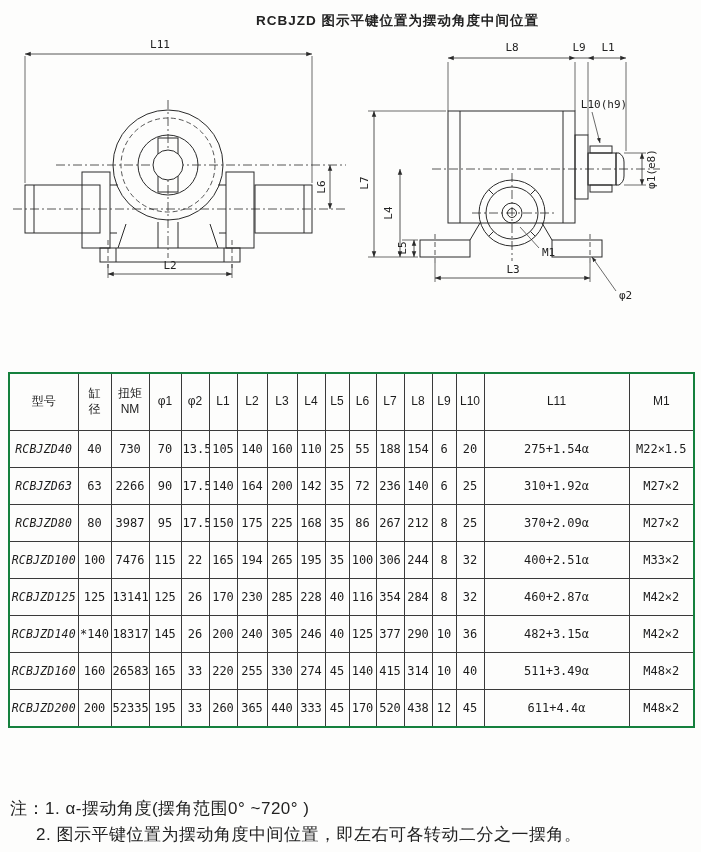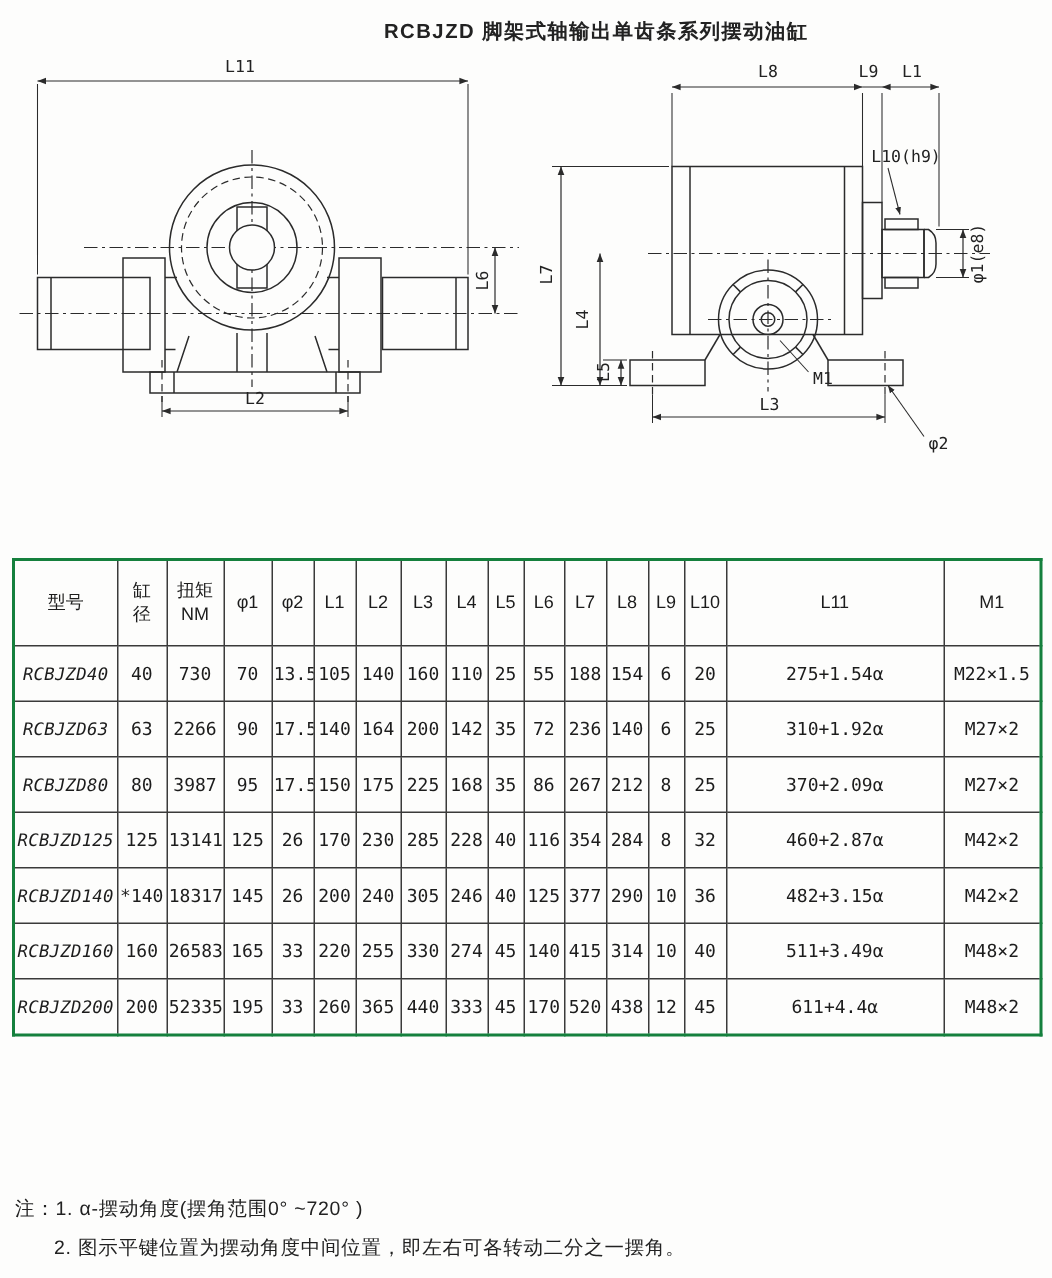--- a/index.html
+++ b/index.html
@@ -36,29 +36,29 @@
   #spec-table th{
     height:56px;font-size:12px;font-weight:normal;white-space:pre-line;line-height:1.3;
     font-family:"Liberation Sans","DejaVu Sans",sans-serif;
   }
   #spec-table td{
     height:36px;font-size:12px;
     font-family:"DejaVu Sans Mono","Liberation Mono",monospace;
   }
   #spec-table td:first-child{font-size:11.5px;letter-spacing:0.2px;font-style:italic;}
   .note{
-    position:absolute;font-size:13px;color:#222;letter-spacing:0.5px;white-space:nowrap;
+    position:absolute;font-size:17px;color:#222;letter-spacing:0.5px;white-space:nowrap;
   }
   #note-1{left:10px;top:797px;}
   #note-2{left:36px;top:823px;}
 </style>
 </head>
 <body>
 
-<div id="title">RCBJZD 脚架式轴输出单齿条系列摆动油缸</div>
+<div id="title">RCBJZD 图示平键位置为摆动角度中间位置</div>
 
 <svg style="left:8px;top:26px;" width="345" height="262" viewBox="0 0 345 262">
   <defs>
     <marker id="ar" viewBox="0 0 10 10" refX="9" refY="5" markerWidth="8" markerHeight="8" orient="auto-start-reverse">
       <path d="M0,1.5 L9,5 L0,8.5 z" style="fill:#2b2b2b;stroke:none"></path>
     </marker>
   </defs>
 
   <g>
     <line class="ext" x1="17" y1="30" x2="17" y2="157"></line>
@@ -307,20 +307,39 @@
         <td>35</td>
         <td>86</td>
         <td>267</td>
         <td>212</td>
         <td>8</td>
         <td>25</td>
         <td>370+2.09α</td>
         <td>M27×2</td>
       </tr>
       <tr>
+        <td>RCBJZD100</td>
+        <td>100</td>
+        <td>7476</td>
+        <td>115</td>
+        <td>22</td>
+        <td>165</td>
+        <td>194</td>
+        <td>265</td>
+        <td>195</td>
+        <td>35</td>
+        <td>100</td>
+        <td>306</td>
+        <td>244</td>
+        <td>8</td>
+        <td>32</td>
+        <td>400+2.51α</td>
+        <td>M33×2</td>
+      </tr>
+      <tr>
         <td>RCBJZD125</td>
         <td>125</td>
         <td>13141</td>
         <td>125</td>
         <td>26</td>
         <td>170</td>
         <td>230</td>
         <td>285</td>
         <td>228</td>
         <td>40</td>

